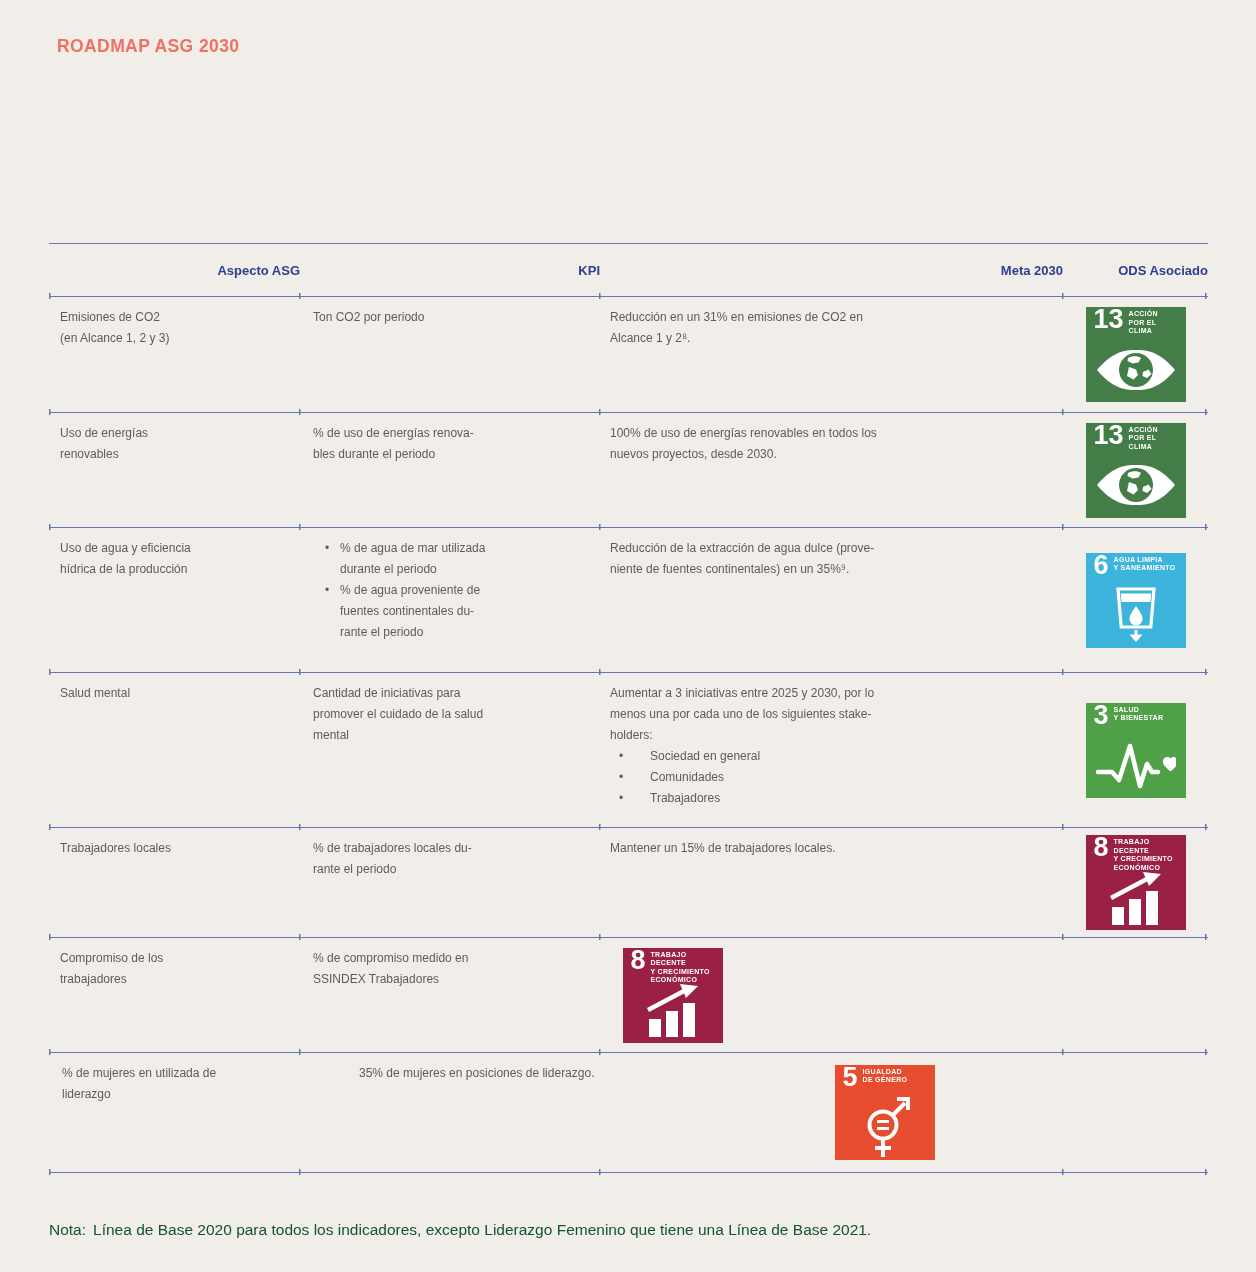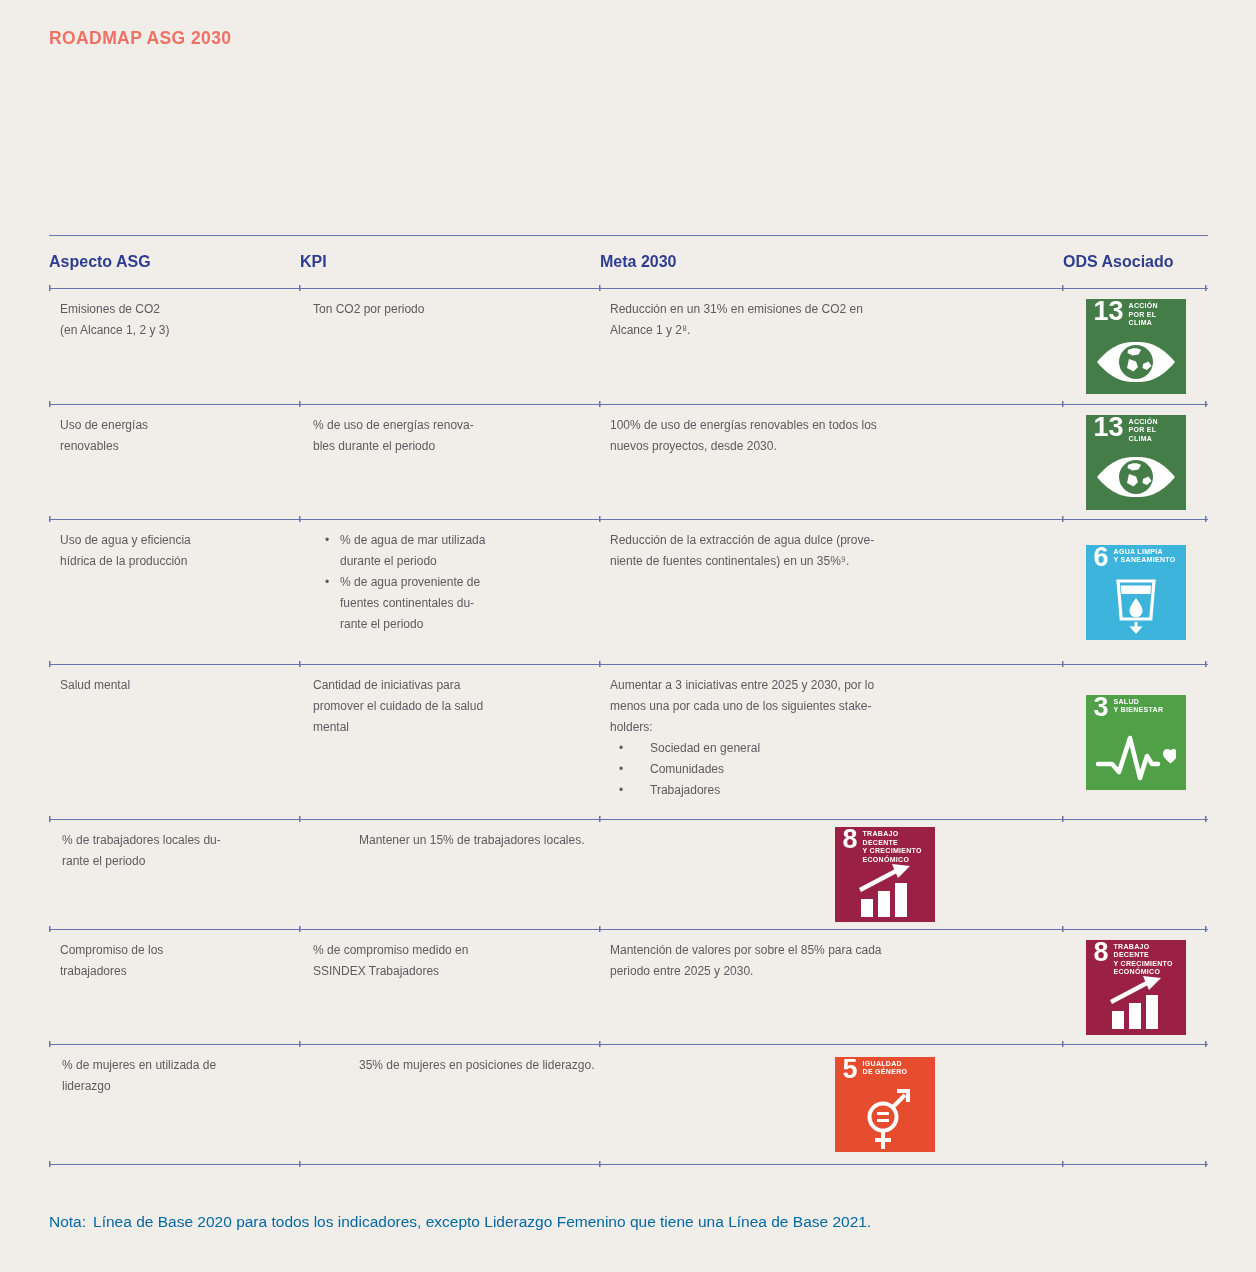--- a/index.html
+++ b/index.html
@@ -4,32 +4,32 @@
 <style>
   html,body{margin:0;padding:0;}
   body{
     width:1256px;height:1272px;overflow:hidden;
     background:#f1eeea;
     font-family:"Liberation Sans","DejaVu Sans",sans-serif;
     color:#5b5c60;
   }
   .page{position:relative;padding:28px 48px 0 49px;}
   .title{
-    margin:0;font-size:17.5px;font-weight:bold;letter-spacing:.4px;
+    margin:8px;font-size:17.5px;font-weight:bold;letter-spacing:.4px;
     color:#ee7163;
   }
   .table{
     margin-top:186px;width:1159px;box-sizing:border-box;
     border-top:1.5px solid #6873b0;border-bottom:1.5px solid #6873b0;
   }
   .thead{
     position:relative;display:flex;align-items:center;height:52px;
     border-bottom:1.5px solid #6873b0;
   }
-  .th{font-size:16px;font-weight:bold;color:#2e3d8f;text-align:left;box-sizing:border-box;}
+  .th{font-size:13px;font-weight:bold;color:#2e3d8f;text-align:right;box-sizing:border-box;}
   .w1{width:251px}.w2{width:300px}.w3{width:463px}.w4{width:145px}
   .table-row{position:relative;display:flex;border-bottom:1.5px solid #6873b0;box-sizing:border-box;}
   .table-row:last-child{border-bottom:none;}
   #rows .table-row:nth-child(1){min-height:116px}
   #rows .table-row:nth-child(2){min-height:115px}
   #rows .table-row:nth-child(3){min-height:145px}
   #rows .table-row:nth-child(4){min-height:155px}
   #rows .table-row:nth-child(5){min-height:110px}
   #rows .table-row:nth-child(6){min-height:115px}
   #rows .table-row:nth-child(7){min-height:118.5px}
@@ -57,21 +57,21 @@
   .ticks{
     position:absolute;left:0;bottom:-3px;width:100%;height:6px;pointer-events:none;
     background-repeat:no-repeat;
     background-image:
       linear-gradient(#6873b0,#6873b0),linear-gradient(#6873b0,#6873b0),
       linear-gradient(#6873b0,#6873b0),linear-gradient(#6873b0,#6873b0),
       linear-gradient(#6873b0,#6873b0);
     background-size:1.5px 6px;
     background-position:0 0,250px 0,550px 0,1013px 0,calc(100% - 1.5px) 0;
   }
-  .note{margin:46px 0 0 0;font-size:15.5px;line-height:21px;color:#0369a1;}
+  .note{margin:46px 0 0 0;font-size:15.5px;line-height:21px;color:#14532d;}
   .note-label{margin-right:7px;}
 </style>
 </head>
 <body>
 
 <div class="page">
   <h1 class="title">ROADMAP ASG 2030</h1>
 
   <div class="table">
     <div class="thead">
@@ -234,20 +234,23 @@
                 <svg width="80" height="54" viewBox="0 0 80 54">
                   <polyline points="2,34 16,34 23,42 34,8 44,48 51,26 56,34 62,34" fill="none" stroke="#ffffff" stroke-width="4.5" stroke-linecap="round" stroke-linejoin="round"></polyline>
                   <path d="M68 27 c-3.5 -5.5 2.5 -10.5 6.5 -6.5 c4 -4 10 1 6.5 6.5 c-2.5 3.5 -6.5 6.5 -6.5 6.5 c0 0 -4 -3 -6.5 -6.5 z" fill="#ffffff"></path>
                 </svg>
               </div>
       </div>
     </div>
     <div class="ticks"></div>
   </div>
         <div class="table-row">
+    <div class="cell c1">
+      <div class="cell-text">Trabajadores locales</div>
+    </div>
     <div class="cell c2">
             <div class="cell-text">% de trabajadores locales du-
 rante el periodo</div>
           </div>
     <div class="cell c3">
             <div class="cell-text">Mantener un 15% de trabajadores locales.</div>
           </div>
     <div class="cell c4">
       <div class="ods-icon" style="--ods: #9a2046;">
         <div class="ods-head">
@@ -272,24 +275,20 @@
     <div class="ticks"></div>
   </div>
         <div class="table-row">
     <div class="cell c1">
       <div class="cell-text">Compromiso de los
 trabajadores</div>
     </div>
     <div class="cell c2">
             <div class="cell-text">% de compromiso medido en
 SSINDEX Trabajadores</div>
-          </div>
-    <div class="cell c3">
-            <div class="cell-text">Mantención de valores por sobre el 85% para cada
-periodo entre 2025 y 2030.</div>
           </div>
     <div class="cell c4">
       <div class="ods-icon" style="--ods: #9a2046;">
         <div class="ods-head">
           <span class="ods-number">8</span>
           <span class="ods-label">
                   <span style="display: block;">TRABAJO DECENTE</span>
                   <span style="display: block;">Y CRECIMIENTO</span>
                   <span style="display: block;">ECONÓMICO</span>
                 </span>

